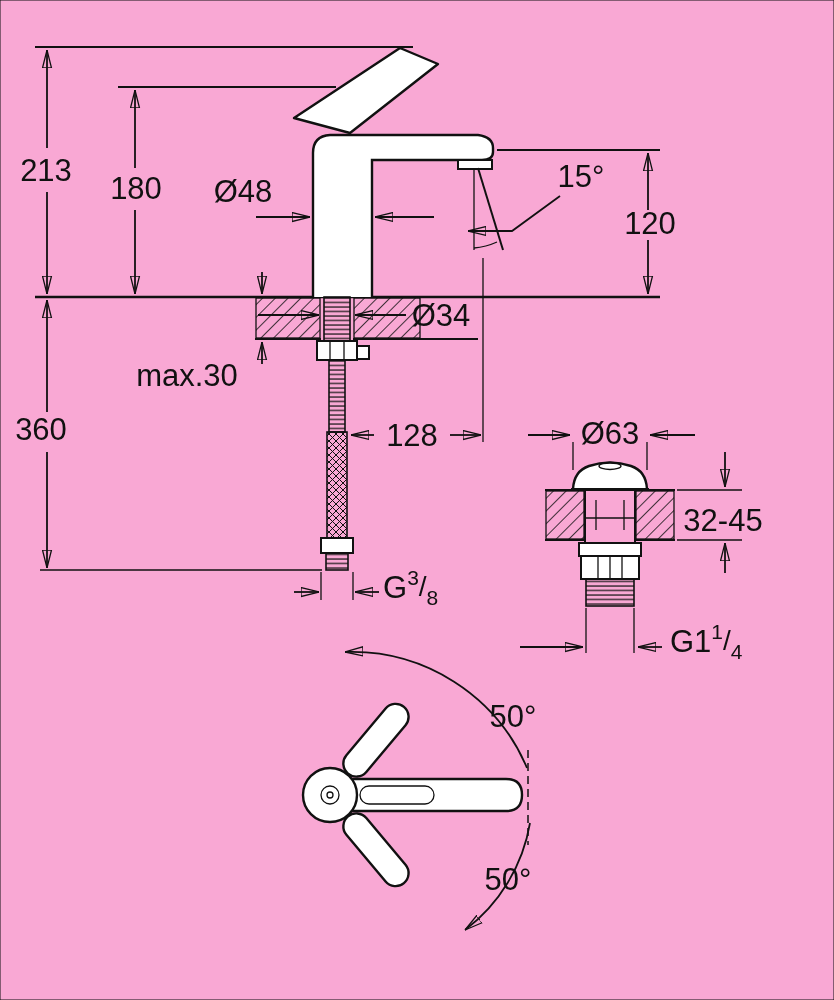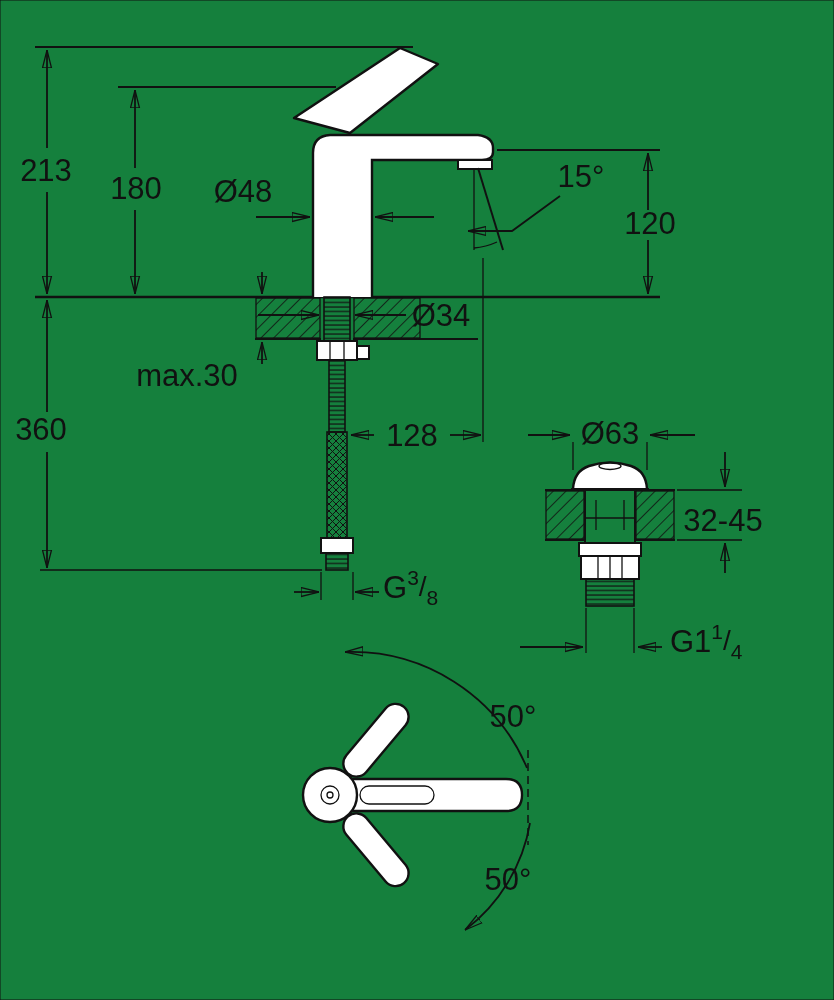--- a/index.html
+++ b/index.html
@@ -1,16 +1,16 @@
 <!DOCTYPE html>
 <html><head>
 <meta charset="utf-8">
 <style>
   html,body { margin:0; padding:0; background:#fff; }
-  #page { position:relative; width:834px; height:1000px; background:#15803d; overflow:hidden; }
+  #page { position:relative; width:834px; height:1000px; background:#f9a8d4; overflow:hidden; }
   svg { display:block; }
   svg line, svg path, svg rect, svg circle, svg ellipse, svg polyline { stroke:#111; fill:none; }
   .w3 { stroke-width:2.4; }
   .w2 { stroke-width:2.0; }
   .dim { stroke-width:1.8; }
   .thin { stroke-width:1.3; }
   .fillw { fill:#ffffff; }
   .hatch { fill:url(#hatchPat); stroke:#111; stroke-width:1.3; }
   .threads { fill:url(#threadPat); stroke:#111; stroke-width:1.6; }
   .braid { fill:url(#braidPat); stroke:#111; stroke-width:1.6; }

